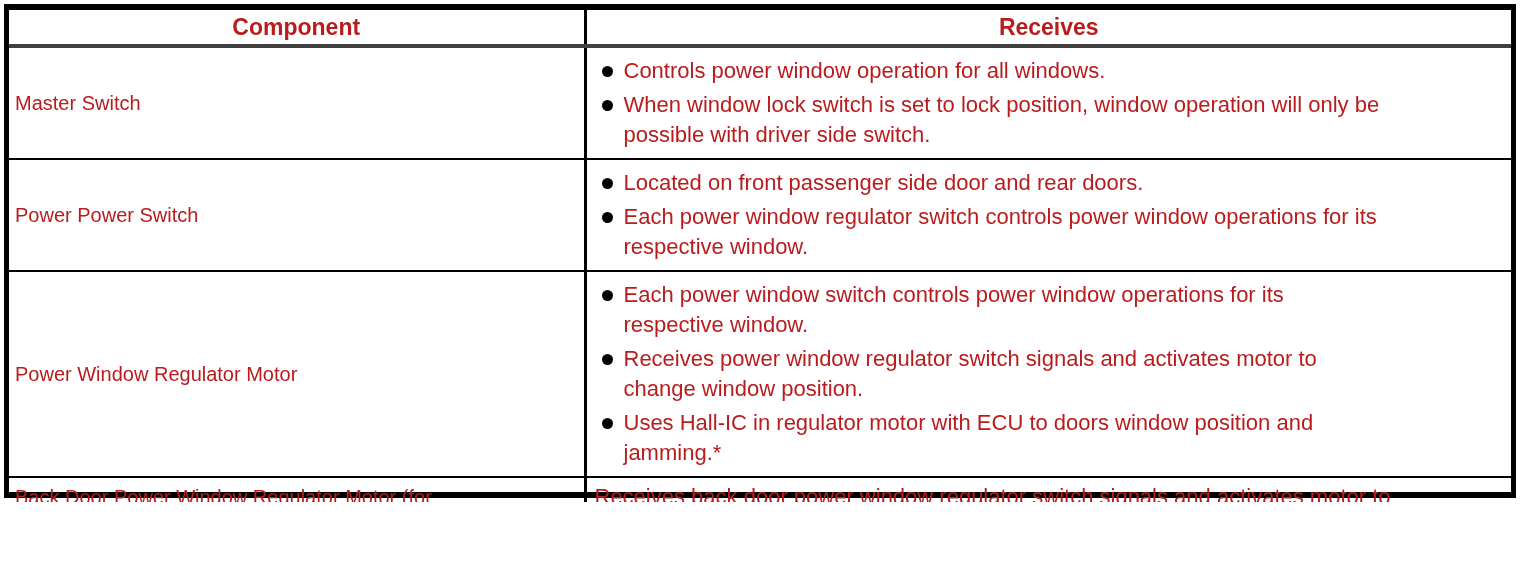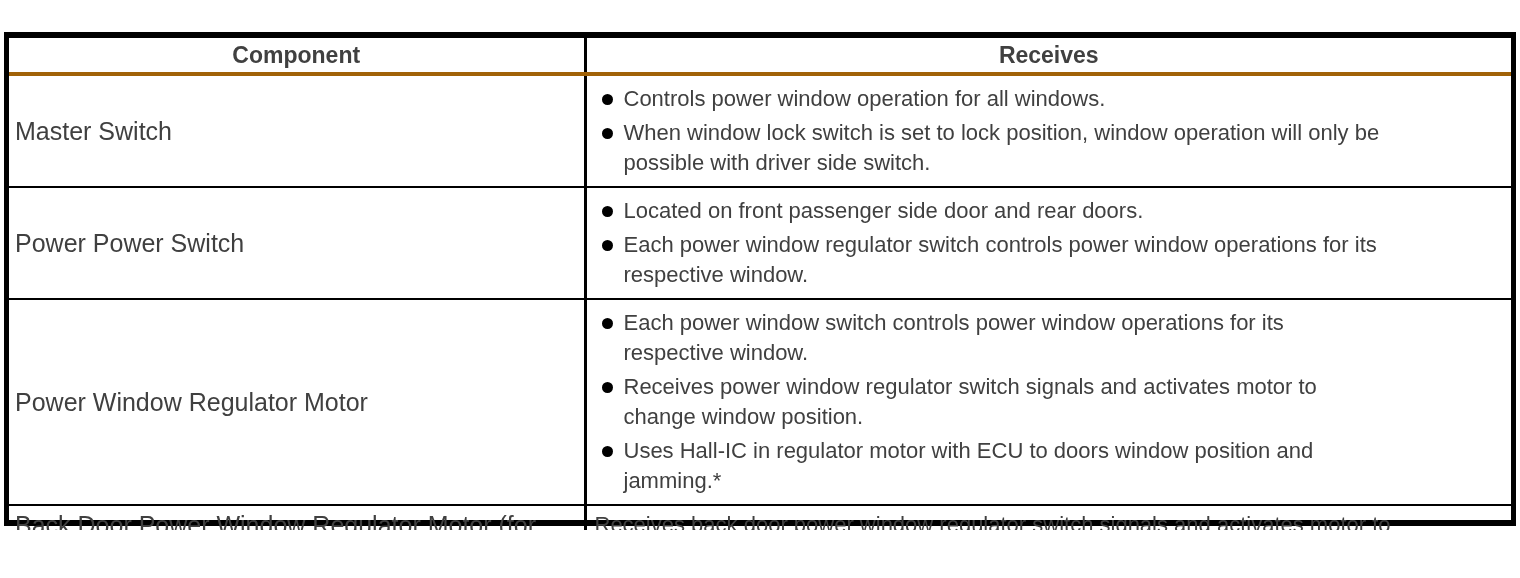--- a/index.html
+++ b/index.html
@@ -7,22 +7,21 @@
     padding: 0;
     background: #ffffff;
   }
   .sheet {
     width: 1520px;
     height: 502px;
     box-sizing: border-box;
     padding: 4px;
     background: #ffffff;
     font-family: "Liberation Sans", sans-serif;
-    color: #404040;
-    margin-top: 28px;
+    color: #b91c1c;
   }
   .tablewrap {
     width: 100%;
     height: 100%;
     box-sizing: border-box;
     border: 5px solid #000000;
     border-top-width: 6px;
     border-bottom-width: 6px;
   }
   table.spec {
@@ -34,33 +33,33 @@
   col.c1 { width: 576px; }
   th, td {
     padding: 0;
     vertical-align: middle;
   }
   th + th, td + td {
     border-left: 3px solid #000000;
   }
   thead tr { height: 36px; }
   tbody tr td { border-top: 2px solid #000000; }
-  tbody tr:first-child td { border-top: 4px solid #a16207; }
+  tbody tr:first-child td { border-top: 4px solid #404040; }
   tbody tr:nth-child(1) { height: 106px; }
   tbody tr:nth-child(2) { height: 103px; }
   tbody tr:nth-child(3) { height: 188px; }
   tbody tr:nth-child(4) { height: 40px; }
 
   th {
     font-size: 23px;
     font-weight: bold;
     text-align: center;
   }
   td.component-cell {
-    font-size: 25px;
+    font-size: 20px;
     line-height: 30px;
     padding: 2px 4px 2px 6px;
     white-space: pre-line;
   }
   td.outline-cell {
     font-size: 22px;
     line-height: 30px;
     padding: 4px 6px 4px 8px;
   }
   .bullet-item {

